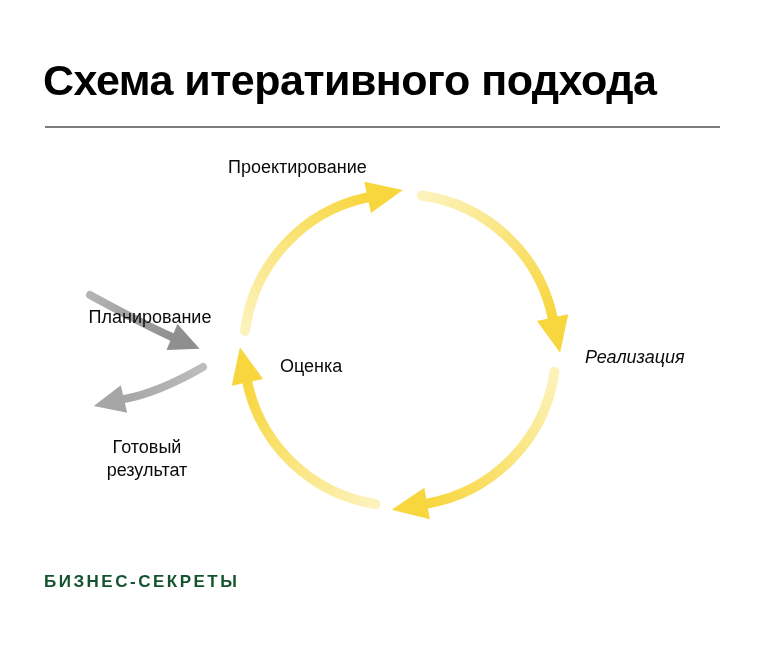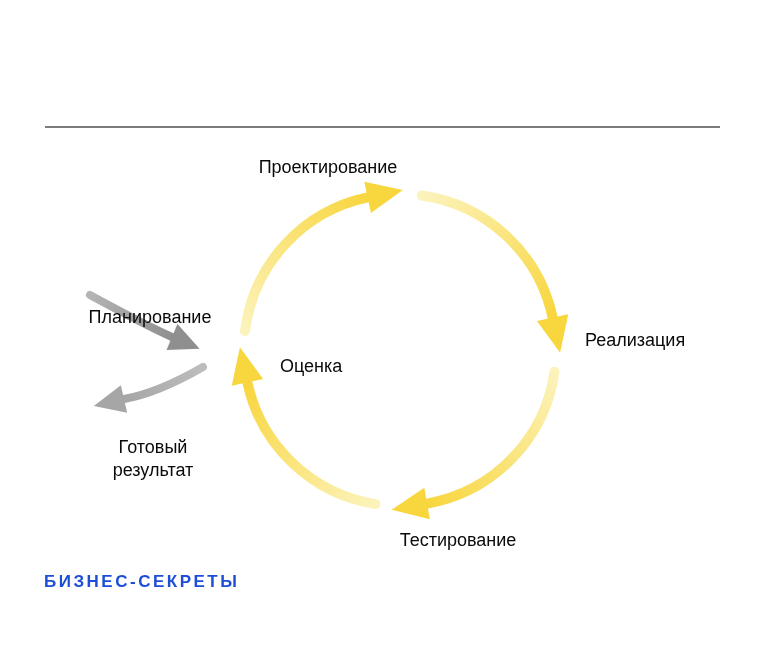--- a/index.html
+++ b/index.html
@@ -50,43 +50,44 @@
     stroke-width: 8;
     stroke-linecap: round;
   }
   .lbl {
     position: absolute;
     font-size: 18px;
     line-height: 22px;
     color: #0a0a0a;
     white-space: nowrap;
   }
-  #lbl-design   { left: 228px; top: 156px; width: 200px; text-align: center; }
-  #lbl-impl     { left: 585px; top: 329px; }
+  #lbl-design   { left: 228px; top: 156px; width: 200px; text-align: left; }
+  #lbl-impl     { left: 585px; top: 346px; font-style: italic; }
   #lbl-test     { left: 358px; top: 529px; width: 200px; text-align: center; }
   #lbl-eval     { left: 268px; top: 355px; margin-left: 12px; }
   #lbl-plan     { left: 60px;  top: 258px; width: 180px; text-align: center; margin-top: 48px; }
-  #lbl-result   { left: 97px;  top: 436px; width: 112px; text-align: center;
+  #lbl-result   { left: 91px;  top: 436px; width: 112px; text-align: center;
                   line-height: 23px; white-space: normal; }
   #brand-logo {
     position: absolute;
     left: 44px;
     top: 572px;
     font-size: 17px;
     font-weight: 700;
     letter-spacing: 2.5px;
-    color: #1d4ed8;
+    color: #14532d;
     white-space: nowrap;
   }
 </style>
 </head>
 <body>
 
 <div id="canvas">
 
+  <h1 id="page-title">Схема итеративного подхода</h1>
 
   <div id="title-divider"></div>
 
   <svg class="diagram-svg" width="764" height="656" viewBox="0 0 764 656">
     <defs>
       <linearGradient id="gA" gradientUnits="userSpaceOnUse" x1="245" y1="331" x2="368" y2="197">
         <stop offset="0" stop-color="#FCF3BC"></stop>
           <stop offset="1" stop-color="#F8D63E"></stop>
       </linearGradient>
       <linearGradient id="gB" gradientUnits="userSpaceOnUse" x1="422" y1="196" x2="553" y2="318">
@@ -127,21 +128,20 @@
     <polygon points="0,-14 30,0 0,14" transform="translate(172,337) rotate(23)" fill="#8F8F8F"></polygon>
 
     <path class="gray-arc" d="M 203,367 Q 158,393 124,399" stroke="url(#gOut)"></path>
     <polygon points="0,-14 31,0 0,14" transform="translate(124,399) rotate(167)" fill="#A6A6A6"></polygon>
   </svg>
 
   <div class="lbl" id="lbl-design">Проектирование</div>
 
   <div class="lbl" id="lbl-impl">Реализация</div>
 
-  <div class="lbl" id="lbl-test">Тестирование</div>
 
   <div class="lbl" id="lbl-eval">Оценка</div>
 
   <div class="lbl" id="lbl-plan">Планирование</div>
 
   <div class="lbl" id="lbl-result">Готовый результат</div>
 
   <div id="brand-logo">БИЗНЕС-СЕКРЕТЫ</div>
 
 </div>

